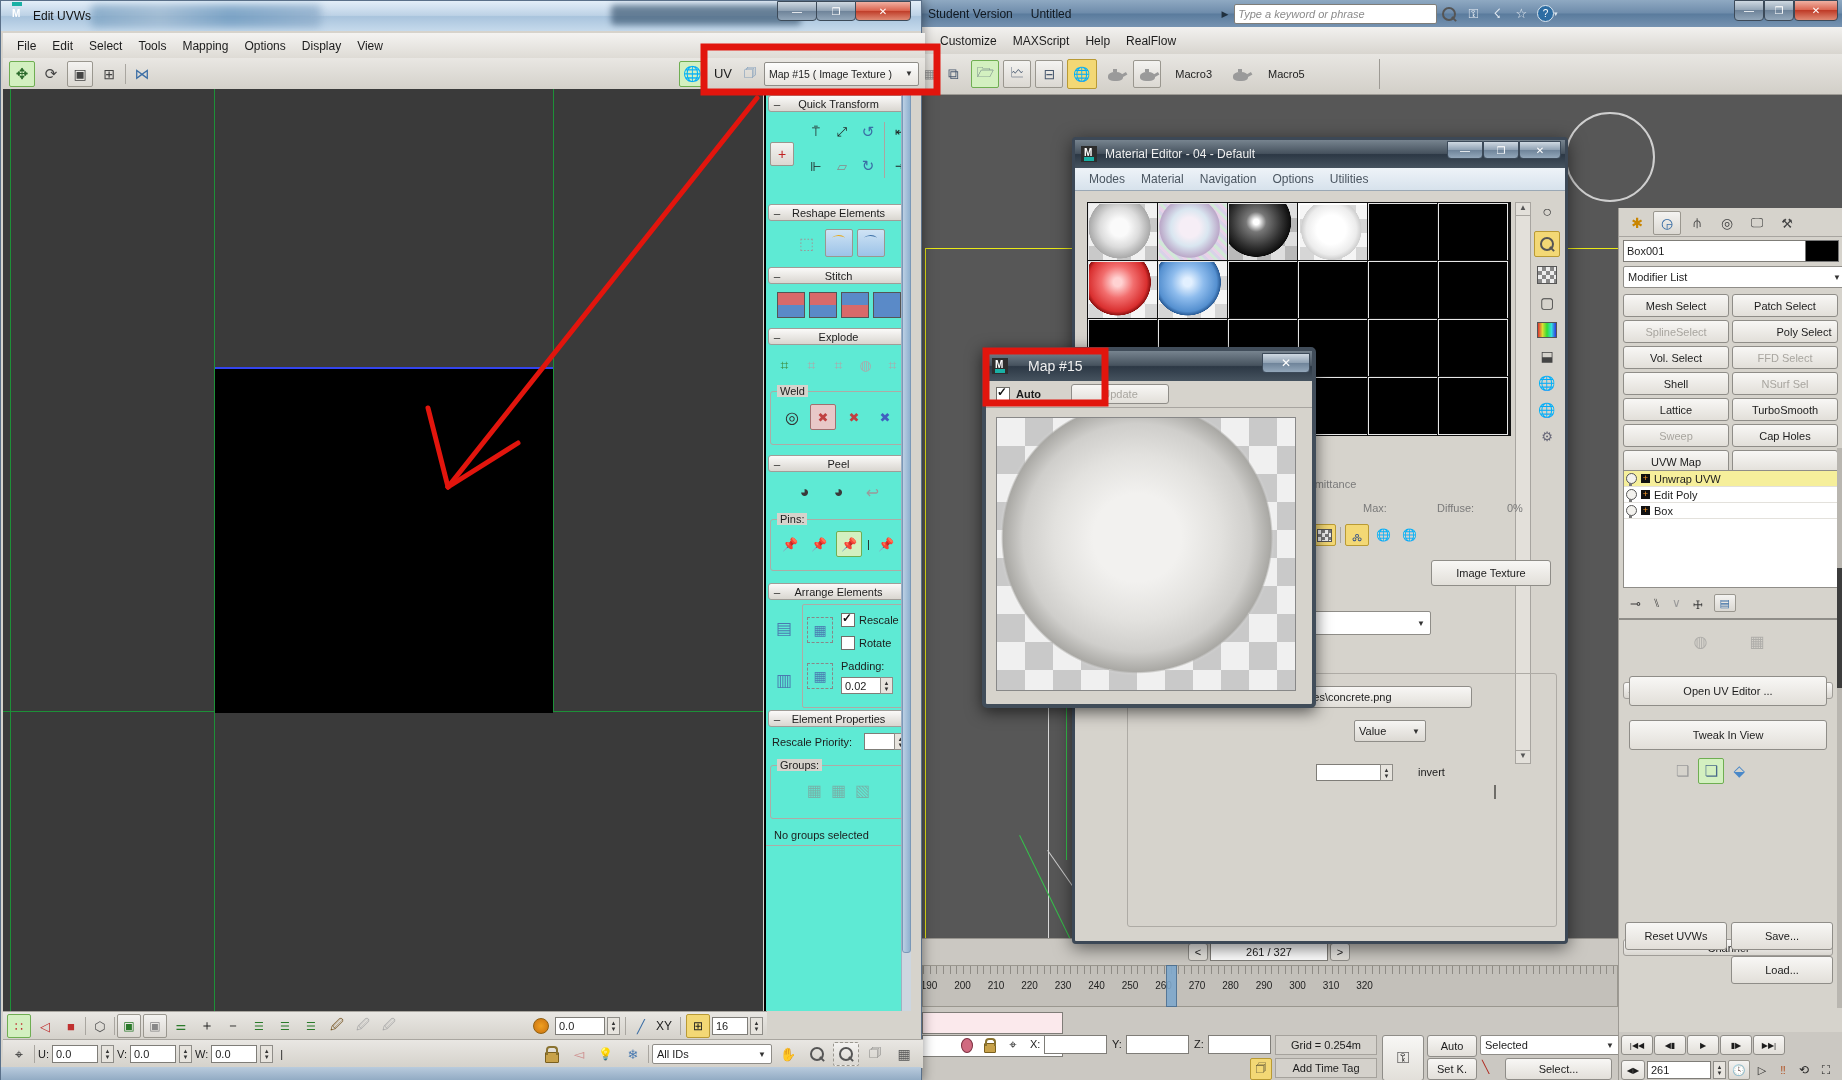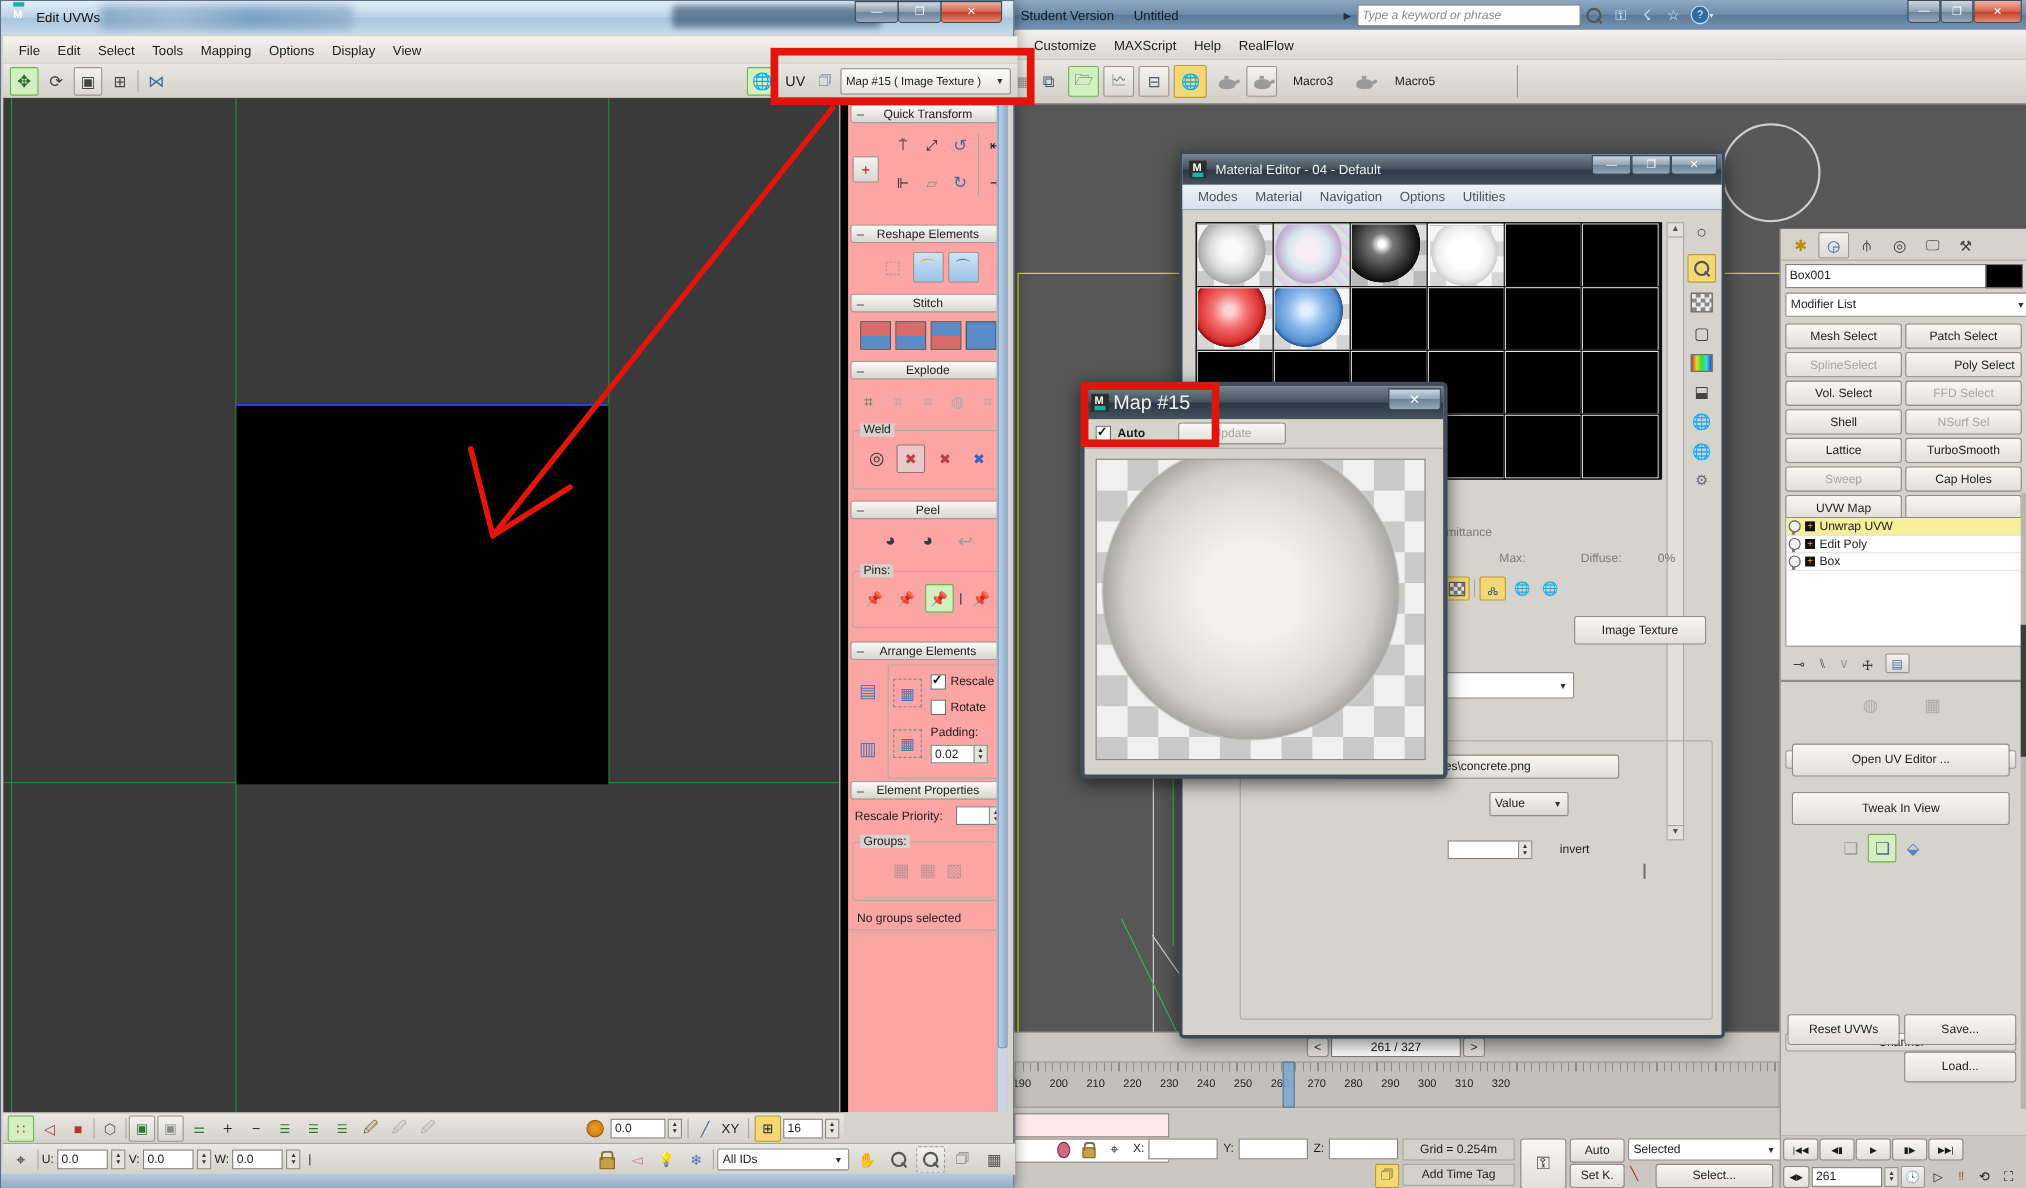--- a/index.html
+++ b/index.html
@@ -374,21 +374,21 @@
     </div>
 
     <div class="abs" style="left:2px;top:88px;width:760px;height:922px;background:#3a3a3a;overflow:hidden;">
       <div class="abs" style="left:7px;top:0;width:1px;height:922px;background:#1d9038;"></div>
       <div class="abs" style="left:211px;top:0;width:1px;height:922px;background:#1d9038;"></div>
       <div class="abs" style="left:550px;top:0;width:1px;height:623px;background:#1d9038;"></div>
       <div class="abs" style="left:0;top:622px;width:760px;height:1px;background:#1d9038;"></div>
       <div class="abs" style="left:212px;top:278px;width:338px;height:344px;background:#000;border-top:2px solid #3344ee;"></div>
     </div>
 
-    <div class="abs" style="left:763px;top:88px;width:145px;height:922px;background:#fca5a5;border-left:7px solid #000000;">
+    <div class="abs" style="left:763px;top:88px;width:145px;height:922px;background:#5eead4;border-left:2px solid #000000;">
       <div class="rollout" style="margin:6px 2px 0 2px;">
           <span>Quick Transform</span>
         </div>
       <div style="position:relative;height:92px;">
         <span class="ico raised abs" style="left:4px;top:30px;width:22px;height:22px;color:#c02020;font-size:14px;">+</span>
         <span class="ico abs" data-glyph="⍑" style="left:38px;top:8px;width:22px;height:22px;font-size:13px;"></span>
         <span class="ico abs" data-glyph="⤢" style="left:64px;top:8px;width:22px;height:22px;font-size:13px;"></span>
         <span class="ico abs" data-glyph="↺" style="left:90px;top:8px;width:22px;height:22px;font-size:15px;color:#3a6ea5;"></span>
         <span class="ico abs" data-glyph="⊩" style="left:38px;top:42px;width:22px;height:22px;font-size:13px;"></span>
         <span class="ico abs" data-glyph="▱" style="left:64px;top:42px;width:22px;height:22px;font-size:13px;color:#888;"></span>
@@ -667,21 +667,21 @@
       <div class="fld abs" style="left:188px;top:90px;width:62px;height:15px;"></div>
       <div class="spin abs" style="left:252px;top:90px;height:15px;"></div>
       <span class="abs" style="left:290px;top:92px;">invert</span>
       <span class="cb abs" style="left:366px;top:90px;"></span>
     </div>
   </div>
 
   <div class="abs" style="left:982px;top:347px;width:326px;height:353px;background:#d6d3cc;border:4px solid #414d5a;border-radius:5px;box-shadow:0 4px 16px rgba(0,0,0,.6);">
     <div class="glass-dark" style="height:30px;display:flex;align-items:center;color:#f0f0f0;">
       <span class="mlogo" style="margin-left:6px;"></span>
-      <span style="margin-left:4px;font-size:18px;">Map #15</span>
+      <span style="margin-left:20px;font-size:14px;">Map #15</span>
       <div style="flex:1;"></div>
       <div class="winbtn" style="width:46px;height:18px;margin-top:-6px;margin-right:2px;font-size:12px;">✕</div>
     </div>
     <div style="position:relative;height:26px;border-bottom:1px solid #a8a5a0;display:flex;align-items:center;gap:6px;padding-left:10px;">
       <span class="cb checked"></span>
       <span style="font-weight:bold;">Auto</span>
       <div class="btn disabled" style="width:96px;height:18px;margin-left:24px;">
           <span>Update</span>
         </div>
     </div>

